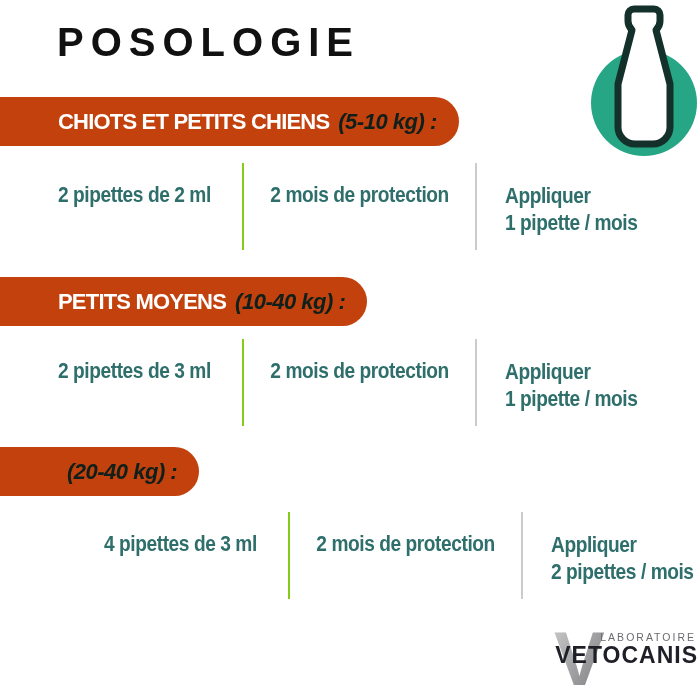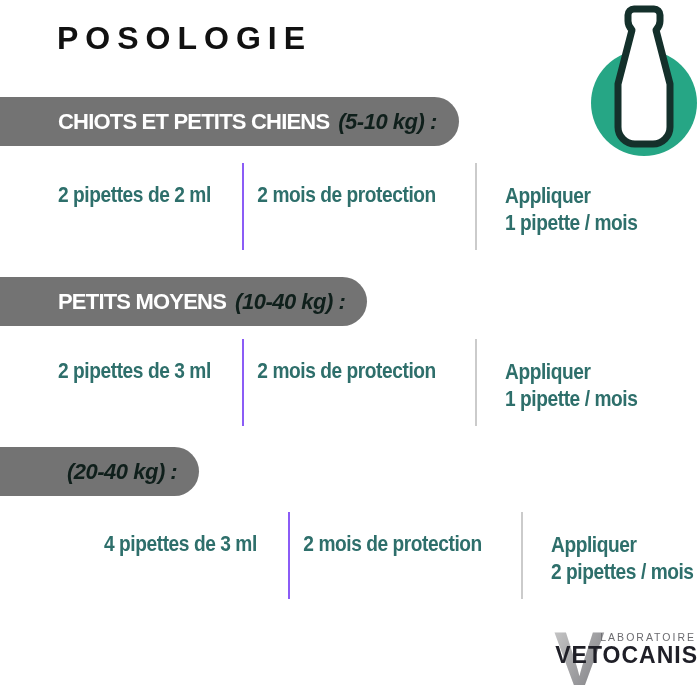--- a/index.html
+++ b/index.html
@@ -3,26 +3,26 @@
 <meta charset="utf-8">
 <style>
   html,body{margin:0;padding:0;}
   body{
     width:700px;height:700px;position:relative;overflow:hidden;
     background:#ffffff;
     font-family:"Liberation Sans", sans-serif;
   }
   .page-title{
     position:absolute;left:57px;top:20px;margin:0;
-    font-size:32px;font-weight:700;letter-spacing:7px;color:#111111;
+    font-size:40px;font-weight:700;letter-spacing:7px;color:#111111;
   }
   
   .banner{
     position:absolute;left:0;height:49px;
-    background:#737373;border-radius:0 25px 25px 0;
+    background:#c2410c;border-radius:0 25px 25px 0;
     display:flex;align-items:center;white-space:nowrap;
     padding:0 22px 0 58px;box-sizing:border-box;
   }
   .banner-label{
     color:#ffffff;font-weight:700;font-size:22px;letter-spacing:-0.8px;
     font-stretch:condensed;
   }
   .banner-range{
     color:#0f1f1b;font-weight:700;font-style:italic;font-size:22px;
     letter-spacing:-0.5px;margin-left:9px;font-stretch:condensed;
@@ -39,21 +39,22 @@
   .row-s2{top:339px;}
   .row-s3{top:512px;padding-left:46px;}
   .cell{
     box-sizing:border-box;padding-top:19px;
     font-weight:700;font-size:22px;color:#2E6F6B;
     letter-spacing:-0.5px;font-stretch:condensed;
   }
   .cell-dose{padding-left:58px;}
   .cell-dose .txt{display:inline-block;transform:scaleX(0.87);transform-origin:left top;white-space:nowrap;}
   .cell-protection{
-    border-left:2px solid #8b5cf6;border-right:2px solid #cbcbcb;
+    text-align:center;
+    border-left:2px solid #84cc16;border-right:2px solid #cbcbcb;
   }
   .cell-protection .txt{display:inline-block;transform:scaleX(0.87);transform-origin:center top;white-space:nowrap;}
   .cell-application{padding-left:28px;line-height:1.24;}
   .cell-application .txt{display:inline-block;transform:scaleX(0.87);transform-origin:left top;white-space:nowrap;}
   .pipette-badge{position:absolute;left:584px;top:2px;}
   .brand-logo{position:absolute;left:518px;top:618px;}
 </style>
 </head>
 <body>
 

